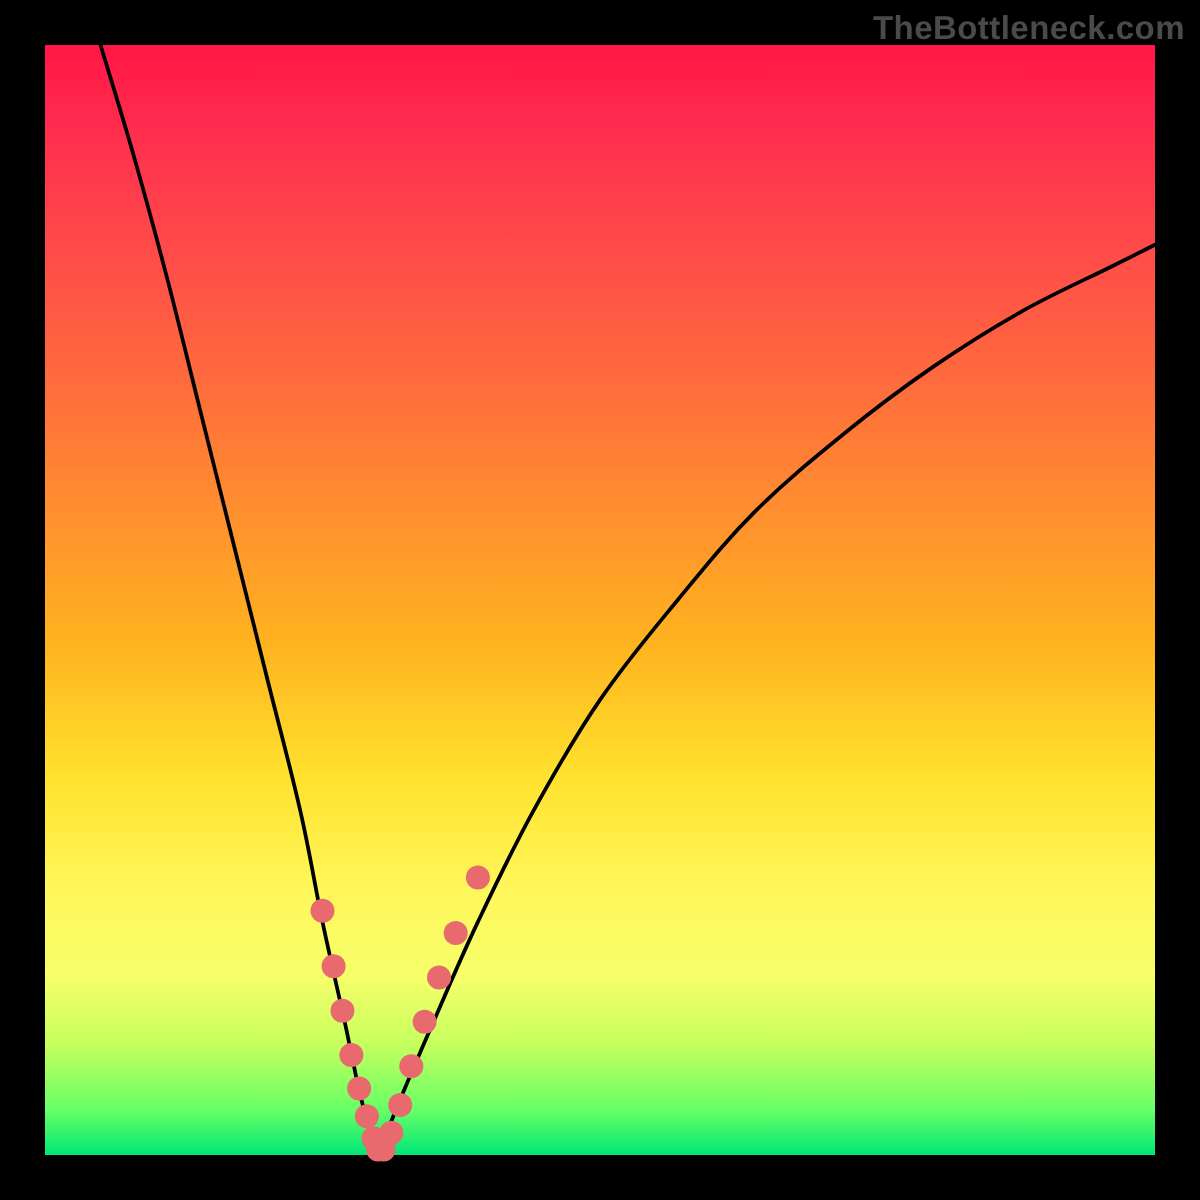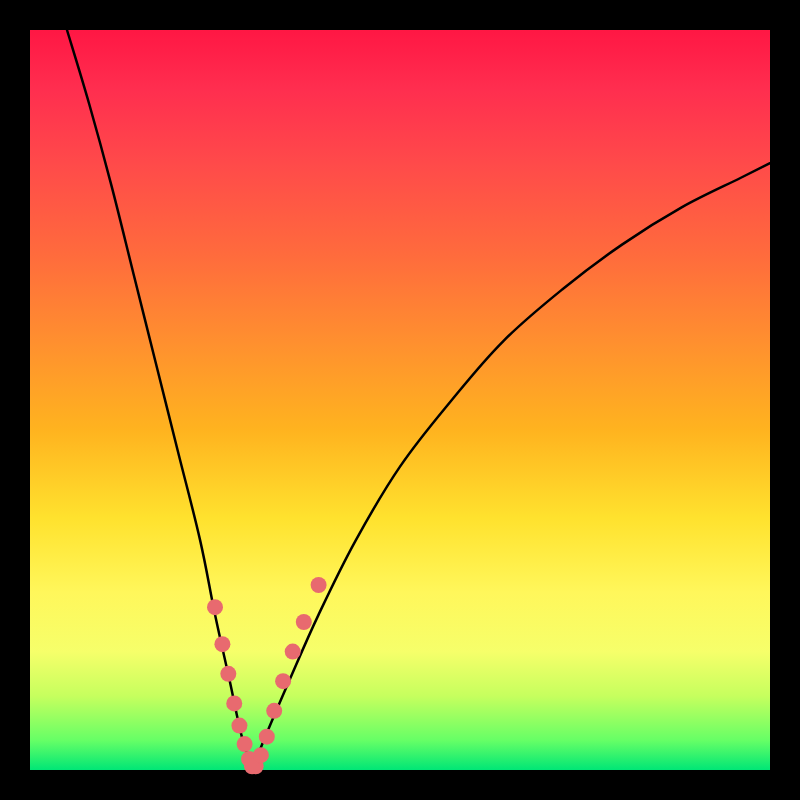--- a/index.html
+++ b/index.html
@@ -57,20 +57,21 @@
     font-weight: 600;
     letter-spacing: 0.3px;
     user-select: none;
   }
 </style>
 </head>
 <body>
 
 <div class="frame">
 
+  <div class="watermark">TheBottleneck.com</div>
 
   <div class="plot-area">
     <svg class="curves" viewBox="0 0 740 740">
       <path id="left-branch-path" fill="none" stroke="#000" stroke-width="2.5" stroke-linecap="round" d="M 37 0 C 40.996 13.32, 51.208 46.028000000000006, 59.2 74 C 67.19200000000001 101.972, 73.408 124.76399999999998, 81.4 155.39999999999998 C 89.39200000000001 186.03599999999997, 95.608 212.232, 103.60000000000001 244.2 C 111.59200000000001 276.168, 117.808 301.0319999999999, 125.80000000000001 332.99999999999994 C 133.792 364.96799999999996, 140.008 389.832, 148 421.8 C 155.992 453.76800000000003, 163.54000000000002 481.29600000000005, 170.20000000000002 510.6 C 176.86 539.904, 179.672 559.292, 185 584.6 C 190.328 609.908, 195.138 629.888, 199.8 651.2 C 204.46200000000002 672.5120000000001, 206.90399999999997 687.016, 210.89999999999998 703 C 214.896 718.984, 220.002 733.34, 222 740"></path>
       <path id="right-branch-path" fill="none" stroke="#000" stroke-width="2.5" stroke-linecap="round" d="M 222 740 C 224.66400000000002 733.34, 230.14000000000001 718.984, 236.8 703 C 243.46 687.016, 249.676 672.5120000000001, 259 651.2 C 268.324 629.888, 276.612 609.908, 288.6 584.6 C 300.588 559.292, 310.94800000000004 537.24, 325.6 510.6 C 340.252 483.96000000000004, 352.684 461.908, 370 436.6 C 387.316 411.29200000000003, 403.15199999999993 392.644, 421.79999999999995 370 C 440.448 347.356, 453.62 330.78000000000003, 473.6 310.8 C 493.58000000000004 290.82, 511.48799999999994 276.316, 532.8 259 C 554.112 241.684, 570.688 229.252, 592 214.60000000000002 C 613.312 199.94800000000004, 629.888 189.58800000000002, 651.2 177.60000000000002 C 672.5120000000001 165.61200000000002, 694.4159999999999 155.992, 710.4 148 C 726.384 140.008, 734.672 135.86400000000003, 740 133.20000000000005"></path>
       <g id="markers-group">
           <circle cx="185" cy="577.2" r="8" fill="#e86a6f"></circle>
           <circle cx="192.4" cy="614.2" r="8" fill="#e86a6f"></circle>
           <circle cx="198.32000000000002" cy="643.8" r="8" fill="#e86a6f"></circle>
           <circle cx="204.24" cy="673.4" r="8" fill="#e86a6f"></circle>

